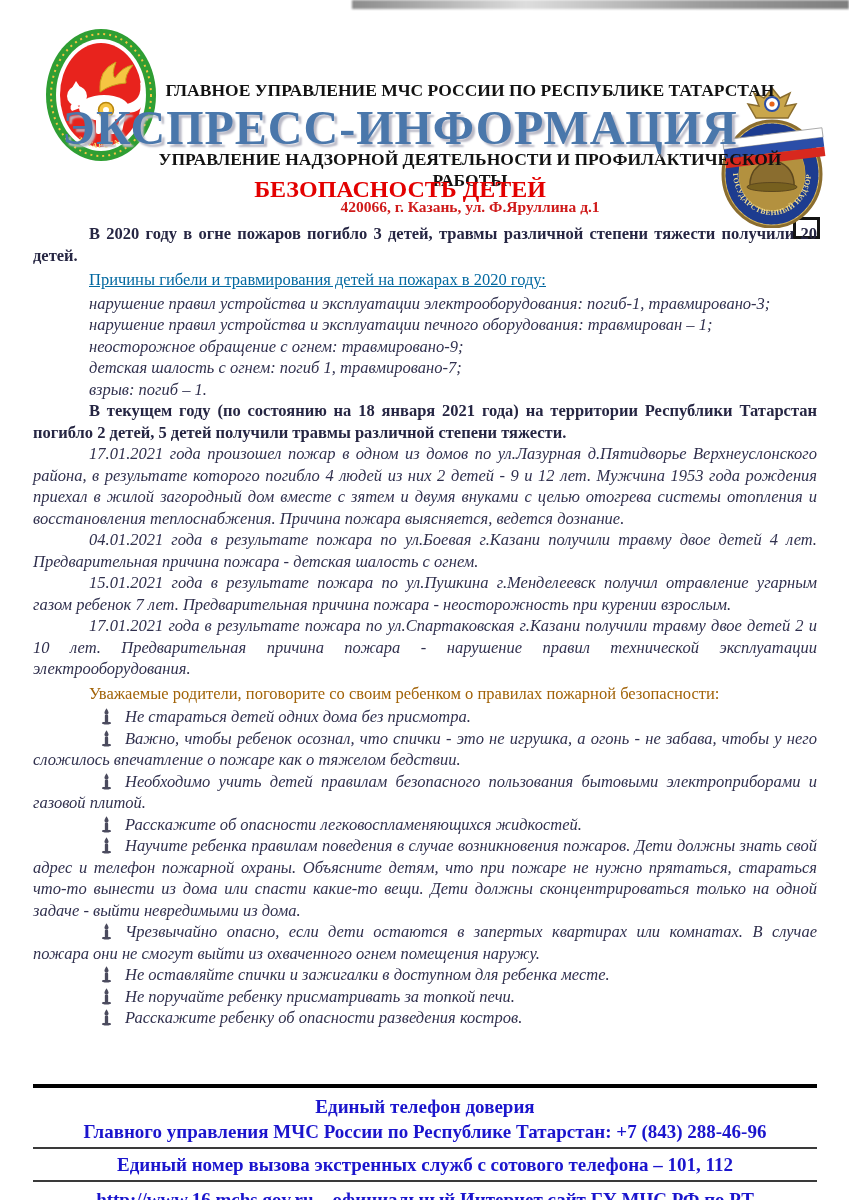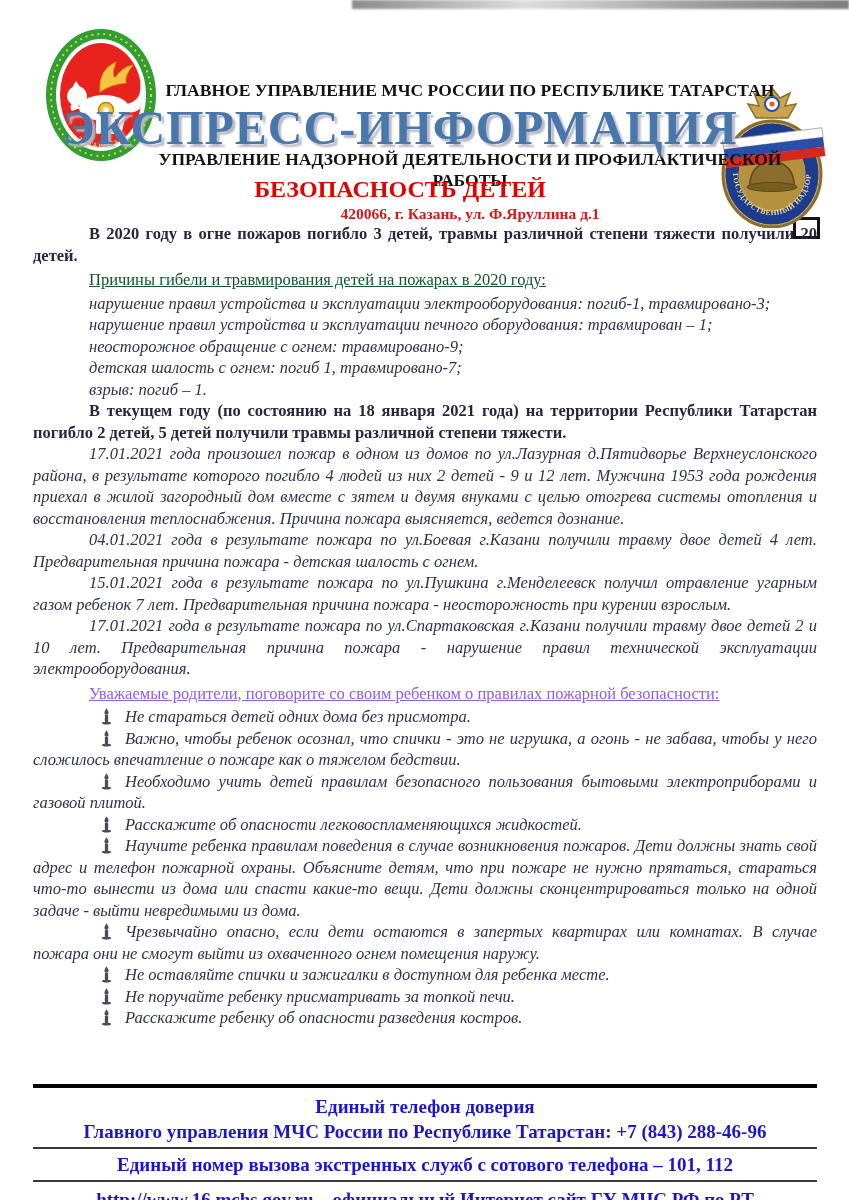--- a/index.html
+++ b/index.html
@@ -11,36 +11,36 @@
   .artifact-top{position:absolute;left:352px;top:0;width:497px;height:9px;
     background:linear-gradient(90deg,rgba(45,45,45,.55),rgba(120,120,120,.25) 35%,rgba(60,60,60,.5) 70%,rgba(40,40,40,.6));
     filter:blur(1px);}
   .artifact-box{position:absolute;left:793px;top:217px;width:21px;height:16px;border:3px solid #141414;background:#fff;}
 
   .emblem-left{position:absolute;left:44px;top:26px;}
   .emblem-right{position:absolute;left:716px;top:86px;}
 
   .header-text{position:absolute;top:32px;left:140px;width:660px;text-align:center;}
   .org-line{font-weight:bold;font-size:17.5px;line-height:21px;color:#121212;margin-top:48px;}
-  .address-line{font-weight:bold;font-size:15.5px;line-height:20px;color:#cf1a1a;margin-top:13px;}
+  .address-line{font-weight:bold;font-size:15.5px;line-height:20px;color:#cf1a1a;margin-top:6px;}
 
   .main-title{position:absolute;top:100px;left:55px;width:690px;text-align:center;
     font-size:48px;font-weight:bold;color:#4a77ab;letter-spacing:1px;
     text-shadow:3px 3px 2px #b9b9c6;}
   .subtitle{position:absolute;top:176px;left:55px;width:690px;text-align:center;
     font-size:24px;font-weight:bold;color:#e30000;}
 
   .content{position:absolute;top:223px;left:33px;width:784px;
     font-size:16.5px;line-height:21.5px;}
   .content p{margin:0;}
   .para-bold{font-weight:bold;text-align:justify;text-indent:56px;color:#262643;}
-  .red-heading{color:#14532d;text-decoration:underline;text-indent:56px;margin:3px 0 2px 0 !important;}
+  .red-heading{color:#0369a1;text-decoration:underline;text-indent:56px;margin:3px 0 2px 0 !important;}
   .cause{font-style:italic;text-align:justify;text-indent:56px;color:#30304e;}
   .incident{font-style:italic;text-align:justify;text-indent:56px;color:#30304e;}
-  .parents-heading{text-decoration:underline;text-indent:56px;color:#8b5cf6;margin:3px 0 2px 0 !important;}
+  .parents-heading{text-indent:56px;color:#a16207;margin:3px 0 2px 0 !important;}
   .tip{font-style:italic;text-align:justify;text-indent:68px;color:#30304e;}
   .candle{width:11px;height:17px;margin-right:13px;vertical-align:-3px;}
 
   .footer{position:absolute;top:1044px;left:33px;width:784px;text-align:center;
     color:#1b15cd;font-weight:bold;margin-top:40px;}
   .hr-thick{border:none;border-top:4px solid #000;margin:0 0 6px 0;}
   .hr-thin{border:none;border-top:2px solid #3a3a3a;margin:3px 0;}
   .footer-line{font-size:19px;line-height:25px;}
   .website-line{font-size:19px;line-height:25px;margin-top:5px;}
   .website-url{text-decoration:underline;cursor:pointer;}

